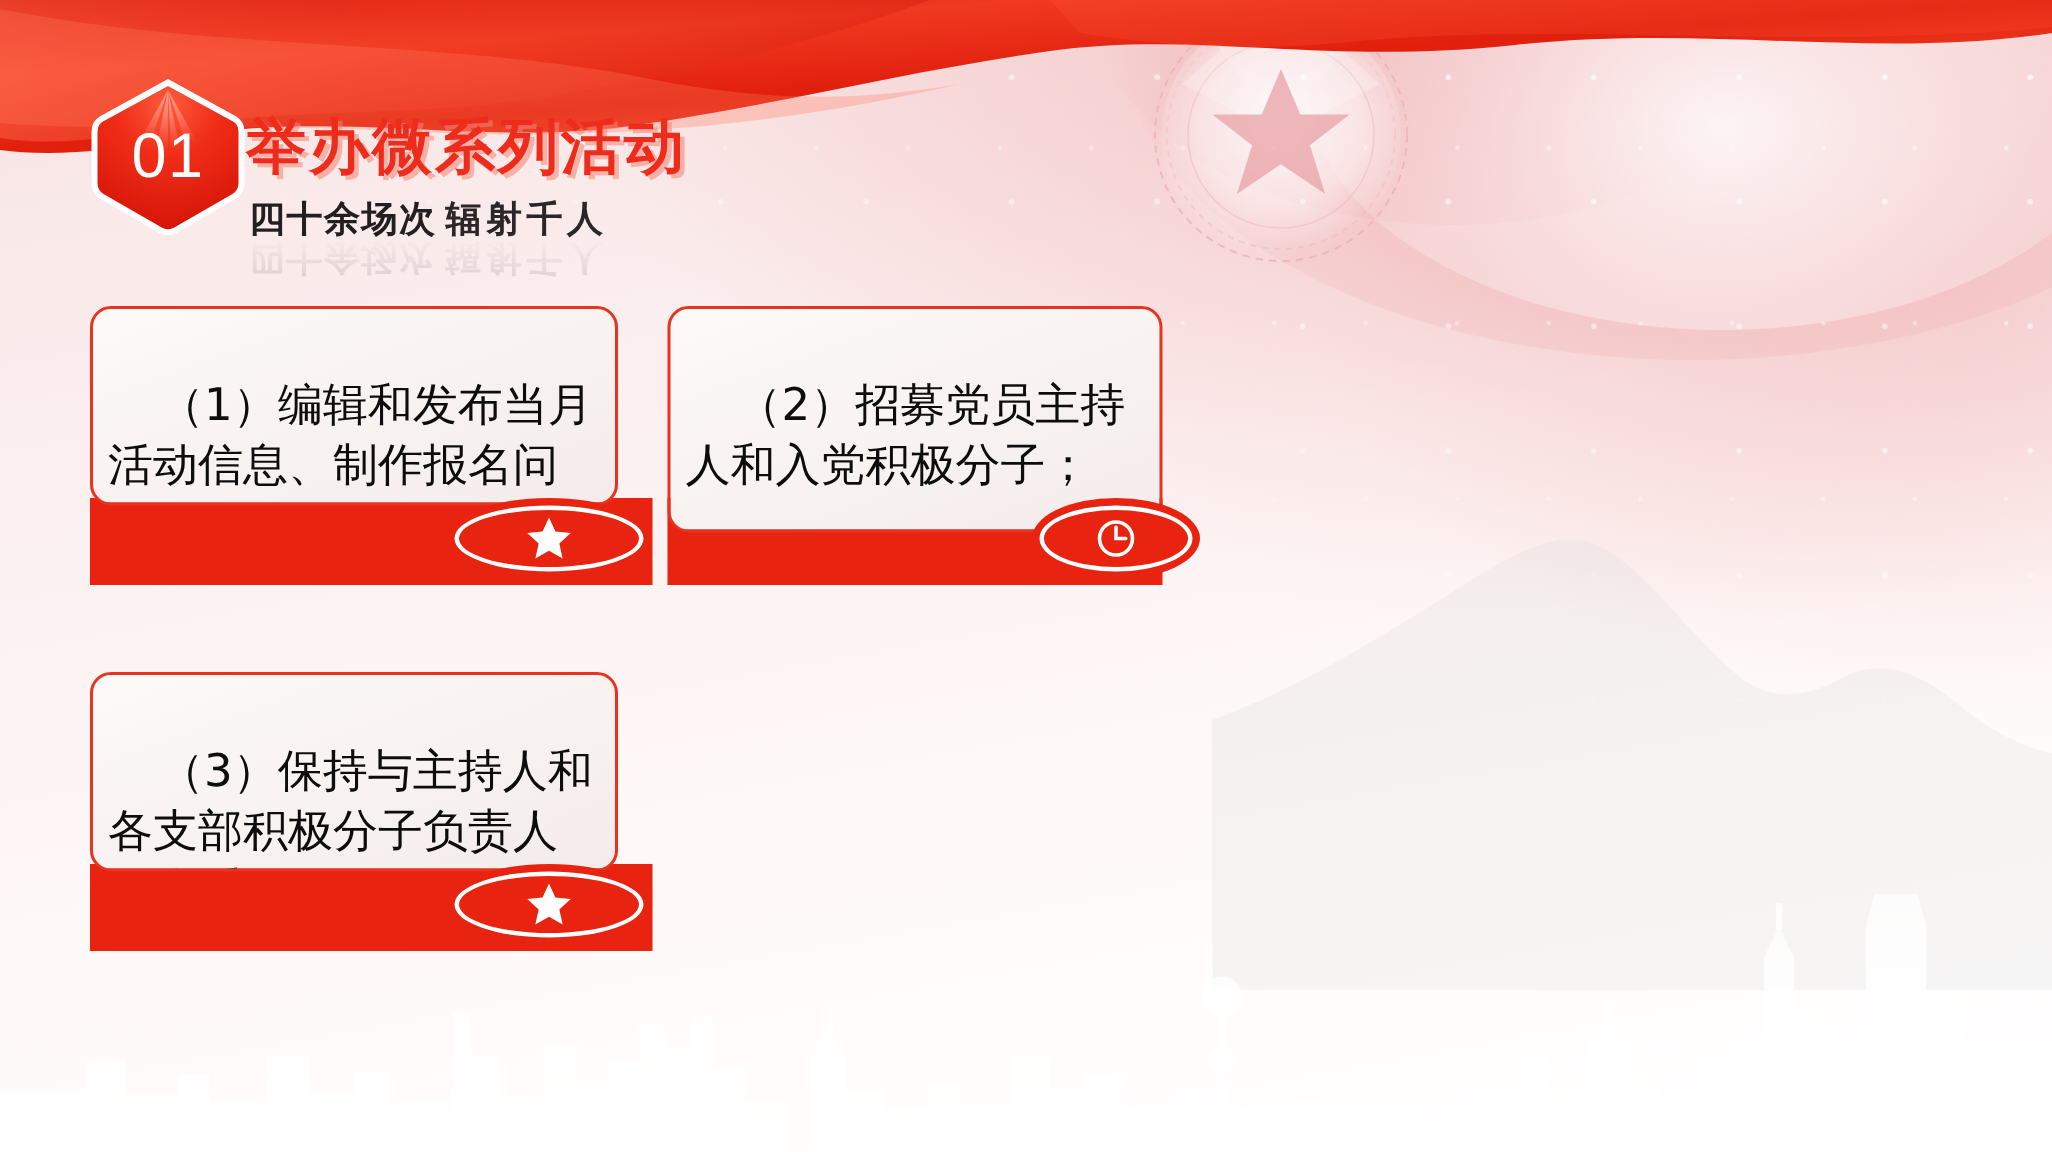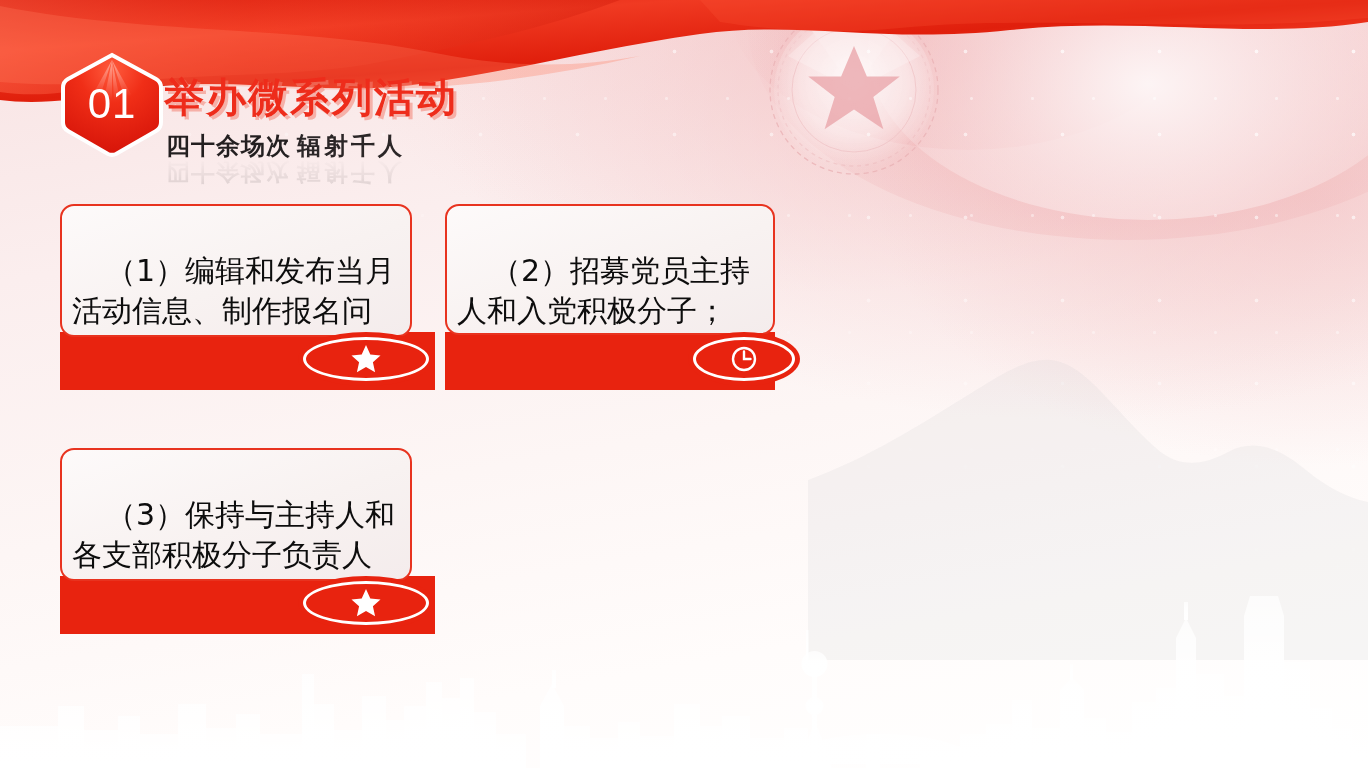--- a/index.html
+++ b/index.html
@@ -304,21 +304,21 @@
     <div class="badge" style="left:238px;top:128px;width:136px;height:54px;">
       <span class="badge-ring"></span>
       <svg class="badge-glyph" width="34" height="34" viewBox="0 0 34 34">
         <path d="M17,3 L21.3,12.4 L31.5,13.4 L23.9,20.3 L26.1,30.3 L17,25.1 L7.9,30.3 L10.1,20.3 L2.5,13.4 L12.7,12.4 Z" fill="#ffffff"></path>
       </svg>
     </div>
   </div>
 
   <div class="card" style="left:445px;top:204px;width:352px;height:190px;">
     <div class="card-bar" style="top:128px;width:330px;height:58px;"></div>
-    <div class="card-box" style="width:330px;height:131px;">
+    <div class="card-box" style="width:330px;height:151px;">
       <div class="card-text">（2）招募党员主持人和入党积极分子；</div>
     </div>
     <div class="badge" style="left:243px;top:128px;width:112px;height:54px;">
       <span class="badge-ring"></span>
       <svg class="badge-glyph" width="32" height="32" viewBox="0 0 32 32">
         <circle cx="16" cy="16" r="11" fill="none" stroke="#ffffff" stroke-width="2.4"></circle>
         <path d="M16,8.5 L16,16 L22.5,16" fill="none" stroke="#ffffff" stroke-width="2.4" stroke-linecap="round"></path>
       </svg>
     </div>
   </div>

